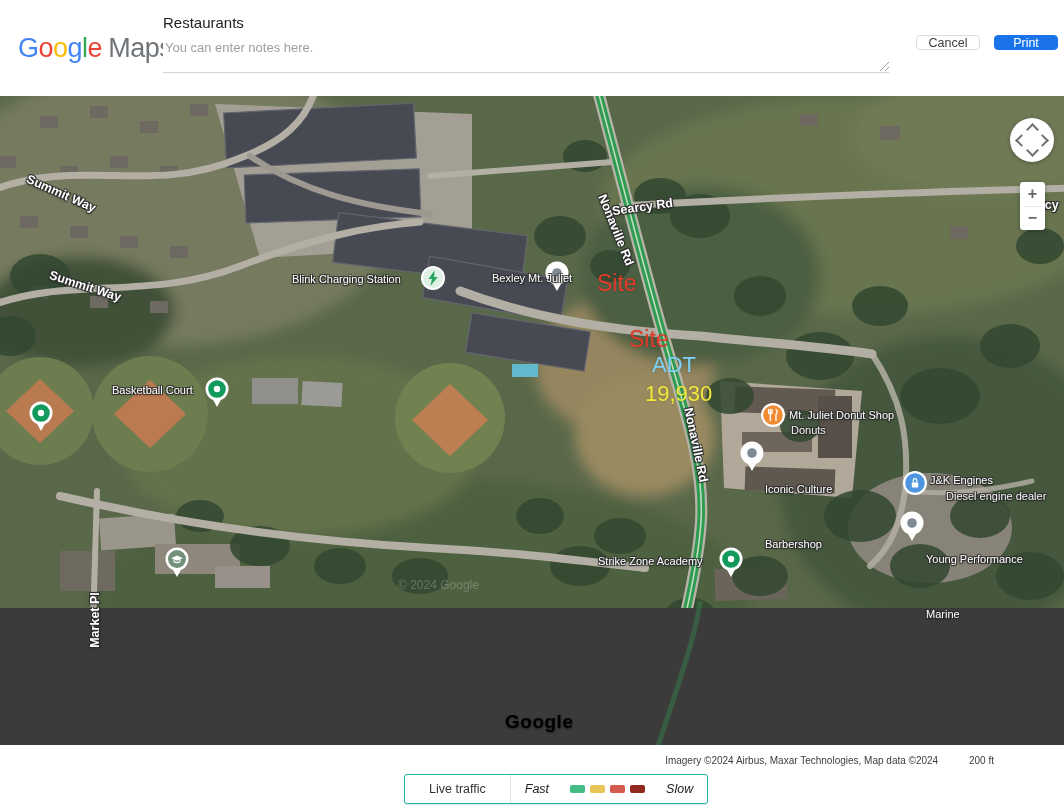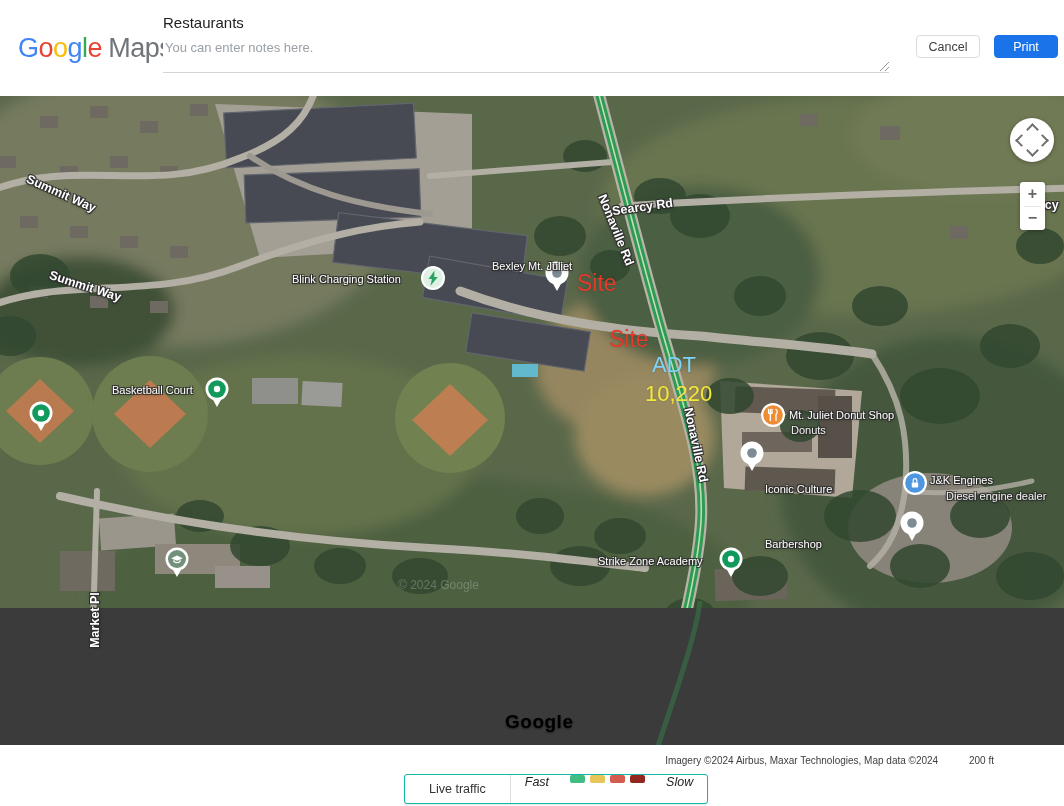--- a/index.html
+++ b/index.html
@@ -12,39 +12,39 @@
   .logo .suffix{color:#70757a;font-weight:400;margin-left:6px;}
   .doc-title{position:absolute;left:163px;top:14px;font-size:15px;font-weight:500;color:#202124;}
   .notes{position:absolute;left:163px;top:38px;width:722px;height:30px;border:none;
          border-bottom:1px solid #d4d4d4;outline:none;resize:none;font-size:13px;color:#333;
          font-family:"Liberation Sans",sans-serif;background:#fff;}
   .notes::placeholder{color:#9aa0a6;}
   .resize-handle{position:absolute;left:878px;top:60px;width:11px;height:11px;
     background:
       linear-gradient(135deg,transparent 0 55%, #9a9a9a 55% 62%, transparent 62% 78%, #9a9a9a 78% 85%, transparent 85%);
   }
-  .btn{position:absolute;top:35px;height:23px;border-radius:4px;font-size:12.5px;font-weight:500;
+  .btn{position:absolute;top:35px;height:15px;border-radius:4px;font-size:12.5px;font-weight:500;
        display:flex;align-items:center;justify-content:center;cursor:pointer;box-sizing:border-box;}
   .btn-cancel{left:916px;width:64px;background:#fff;border:1px solid #dadce0;color:#3c4043;}
   .btn-print{left:994px;width:64px;background:#1a73e8;border:1px solid #1a73e8;color:#fff;}
 
   
   .map{position:absolute;left:0;top:96px;width:1064px;height:649px;overflow:hidden;background:#5a684a;cursor:grab;}
   .map svg.scene{position:absolute;left:0;top:0;}
 
   .map-label{position:absolute;color:#fff;font-weight:500;font-size:11px;white-space:nowrap;z-index:3;
     text-shadow:-1px -1px 0 rgba(45,45,45,.95),1px -1px 0 rgba(45,45,45,.95),
                 -1px 1px 0 rgba(45,45,45,.95),1px 1px 0 rgba(45,45,45,.95),0 1px 3px rgba(0,0,0,.55);}
   .lab-road{font-weight:700;font-size:12.5px;}
   .lab-sub{font-weight:400;font-size:11px;color:#f2f2f2;}
   .two-line span{display:block;line-height:15px;margin-top:40px;}
   .centered{transform:translate(-50%,-50%);}
 
   .note-red{position:absolute;font-size:23px;font-weight:400;z-index:3;color:#e23a2b;
-            text-shadow:0 0 2px rgba(60,0,0,.25);}
+            text-shadow:0 0 2px rgba(60,0,0,.25);margin-left:20px;}
   .note-yellow{position:absolute;font-size:22px;font-weight:500;z-index:3;color:#f2e93d;
             text-shadow:0 0 2px rgba(60,50,0,.3);}
 
   .pin{position:absolute;z-index:2;transform:translate(-14px,-17px);width:28px;height:34px;}
 
   
   .pan-ctl{position:absolute;left:1010px;top:22px;width:44px;height:44px;border-radius:50%;
            background:#fff;box-shadow:0 1px 4px rgba(0,0,0,.3);z-index:4;cursor:pointer;}
   .chev{position:absolute;width:7px;height:7px;border-left:2px solid #707070;border-bottom:2px solid #707070;}
   .chev.up{top:7px;left:18px;transform:rotate(135deg);}
@@ -61,21 +61,21 @@
                     letter-spacing:.5px;z-index:3;text-shadow:0 1px 2px rgba(0,0,0,.5);}
   .imagery-inline{position:absolute;left:398px;top:482px;font-size:12px;color:rgba(240,240,235,.25);z-index:2;}
 
   
   .attrib{position:absolute;top:755px;right:70px;font-size:10px;color:#3d3d3d;z-index:5;margin-left:32px;}
   .attrib .scale{margin-left:28px;}
   .legend{position:absolute;left:404px;top:774px;height:28px;background:#fff;border:1px solid #14b8a6;
           border-radius:3px;box-shadow:0 1px 2px rgba(0,0,0,.12);display:flex;align-items:stretch;z-index:5;}
   .legend-left{display:flex;align-items:center;padding:0 24px;font-size:12.5px;color:#333;
                border-right:1px solid #e0e0e0;cursor:pointer;}
-  .legend-right{display:flex;padding:0 14px;gap:21px;}
+  .legend-right{display:flex;align-items:center;padding:0 14px;gap:21px;}
   .legend-right .speedtxt{font-size:12.5px;font-style:italic;color:#222;}
   .dash{display:inline-block;width:15px;height:8px;border-radius:2px;}
 </style>
 </head>
 <body>
 
 <div class="header">
   <div class="logo">
     <span><span style="color: rgb(66, 133, 244);">G</span><span style="color: rgb(234, 67, 53);">o</span><span style="color: rgb(251, 188, 5);">o</span><span style="color: rgb(66, 133, 244);">g</span><span style="color: rgb(52, 168, 83);">l</span><span style="color: rgb(234, 67, 53);">e</span></span><span class="suffix">Maps</span>
   </div>
@@ -231,21 +231,21 @@
   <div class="map-label lab-road centered" style="left:95px;top:524px;transform:translate(-50%,-50%) rotate(-90deg);">Market Pl</div>
 
   <div class="map-label" style="left:292px;top:177px;">Blink Charging Station</div>
   <div class="pin" style="left:433px;top:185px;">
     <svg width="28" height="34" viewBox="0 0 28 34">
       <circle cx="14" cy="14" r="12" fill="#fff"></circle>
         <circle cx="14" cy="14" r="10" fill="#dff0e4"></circle>
       <path d="M15.5,6.5 L9.5,15 h3.4 L11.5,21.8 L18.8,13 h-3.6 Z" fill="#27a560"></path>
     </svg>
   </div>
-  <div class="map-label" style="left:452px;top:164px;padding-left:40px;">Bexley Mt. Juliet</div>
+  <div class="map-label" style="left:452px;top:176px;padding-left:40px;">Bexley Mt. Juliet</div>
   <div class="pin" style="left:557px;top:181px;">
     <svg width="28" height="34" viewBox="0 0 28 34">
       <path d="M14,31 L9,22 L19,22 Z" fill="#fff"></path>
         <circle cx="14" cy="13" r="11.5" fill="#fff"></circle>
       <circle cx="14" cy="13" r="4.8" fill="#7c8b94"></circle>
     </svg>
   </div>
 
   <div class="map-label" style="left:112px;top:288px;">Basketball Court</div>
   <div class="pin" style="left:217px;top:297px;">
@@ -304,20 +304,24 @@
   <div class="map-label" style="left:930px;top:378px;">J&amp;K Engines</div>
   <div class="map-label lab-sub" style="left:930px;top:394px;padding-left:16px;">Diesel engine dealer</div>
 
   <div class="pin" style="left:912px;top:431px;">
     <svg width="28" height="34" viewBox="0 0 28 34">
       <path d="M14,31 L9,22 L19,22 Z" fill="#fff"></path>
         <circle cx="14" cy="13" r="11.5" fill="#fff"></circle>
       <circle cx="14" cy="13" r="4.8" fill="#7c8b94"></circle>
     </svg>
   </div>
+  <div class="map-label two-line" style="left:926px;top:416px;">
+    <span>Young Performance</span>
+    <span>Marine</span>
+  </div>
 
   <div class="map-label" style="left:598px;top:459px;">Strike Zone Academy</div>
   <div class="pin" style="left:731px;top:467px;">
     <svg width="28" height="34" viewBox="0 0 28 34">
       <path d="M14,31 L9,22 L19,22 Z" fill="#fff"></path>
         <circle cx="14" cy="13" r="11.5" fill="#fff"></circle>
       <circle cx="14" cy="13" r="8.8" fill="#119a5c"></circle>
         <circle cx="14" cy="13" r="3.2" fill="#fff"></circle>
     </svg>
   </div>
@@ -328,21 +332,21 @@
         <circle cx="14" cy="13" r="11.5" fill="#fff"></circle>
       <circle cx="14" cy="13" r="9" fill="#72907a"></circle>
       <path d="M8.2,12.2 L14,9.6 L19.8,12.2 L14,14.8 Z" fill="#fff"></path>
       <path d="M11,13.6 v2.2 q3,1.6 6,0 v-2.2" fill="none" stroke="#fff" stroke-width="1.1"></path>
     </svg>
   </div>
 
   <div class="note-red" style="left: 577px; top: 174px; color: rgb(226, 58, 43);">Site</div>
   <div class="note-red" style="left: 609px; top: 230px; color: rgb(226, 58, 43);">Site</div>
   <div class="note-yellow" style="left: 652px; top: 256px; color: #7dd3fc;">ADT</div>
-  <div class="note-yellow" style="left: 645px; top: 285px; color: rgb(242, 233, 61);">10,220</div>
+  <div class="note-yellow" style="left: 645px; top: 285px; color: rgb(242, 233, 61);">19,930</div>
 
   <div class="pan-ctl">
     <span class="chev up"></span>
     <span class="chev down"></span>
     <span class="chev left"></span>
     <span class="chev right"></span>
   </div>
   <div class="zoom-ctl">
     <div class="zoom-btn">+</div>
     <div class="zoom-divider"></div>

